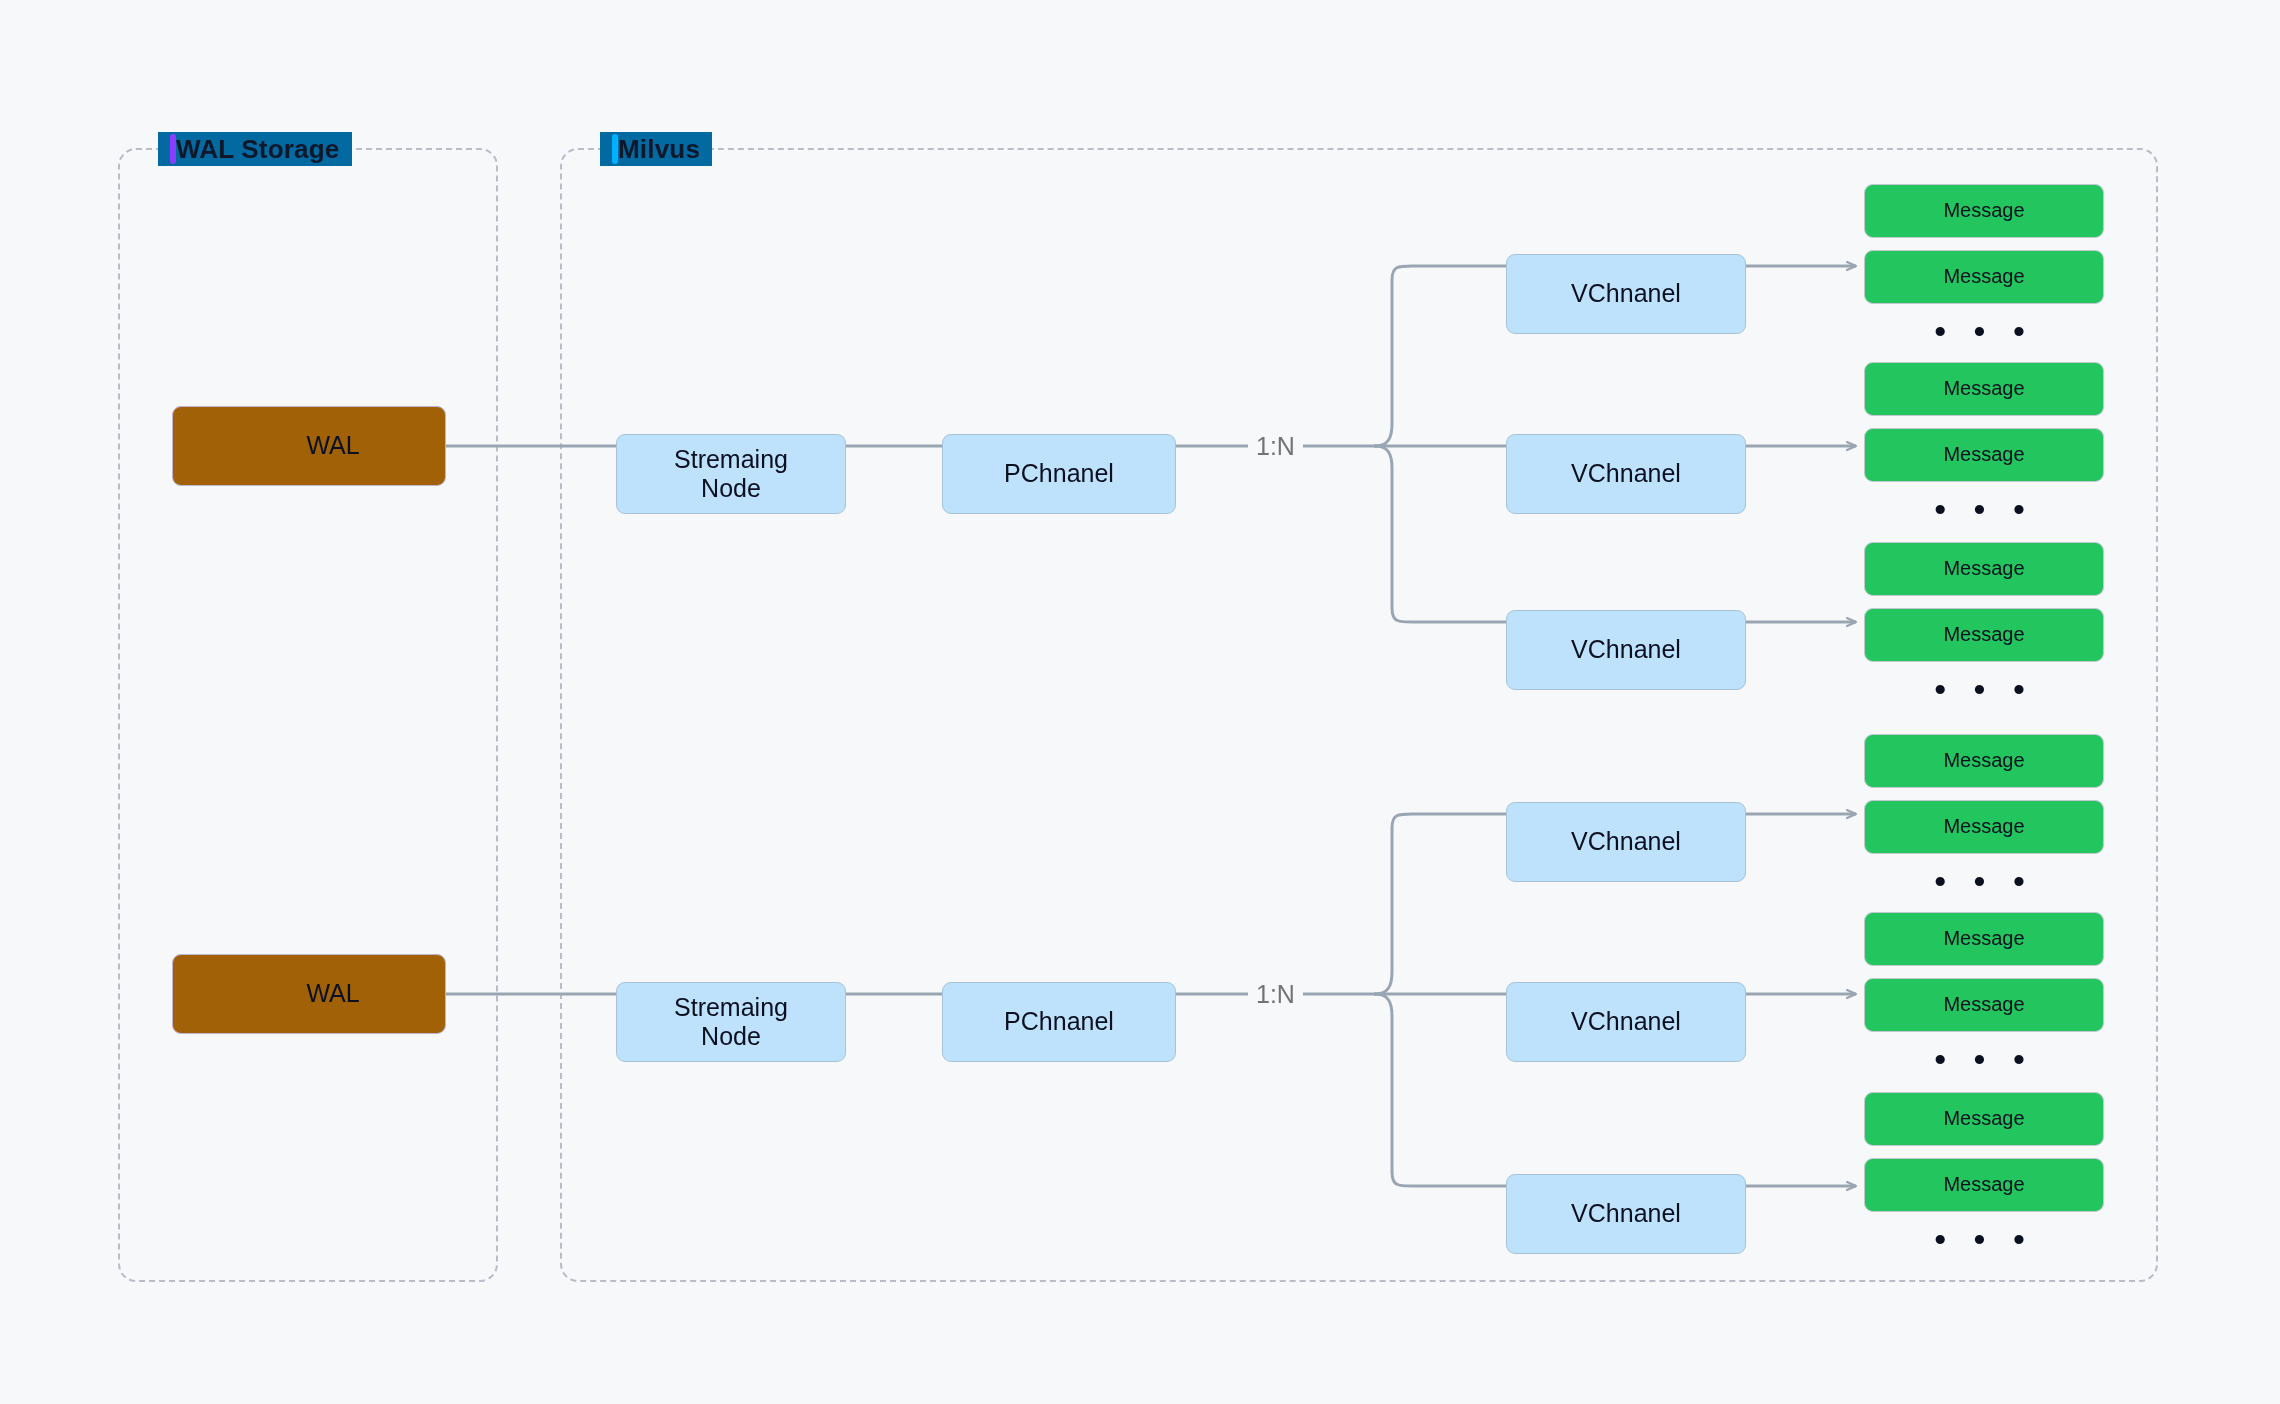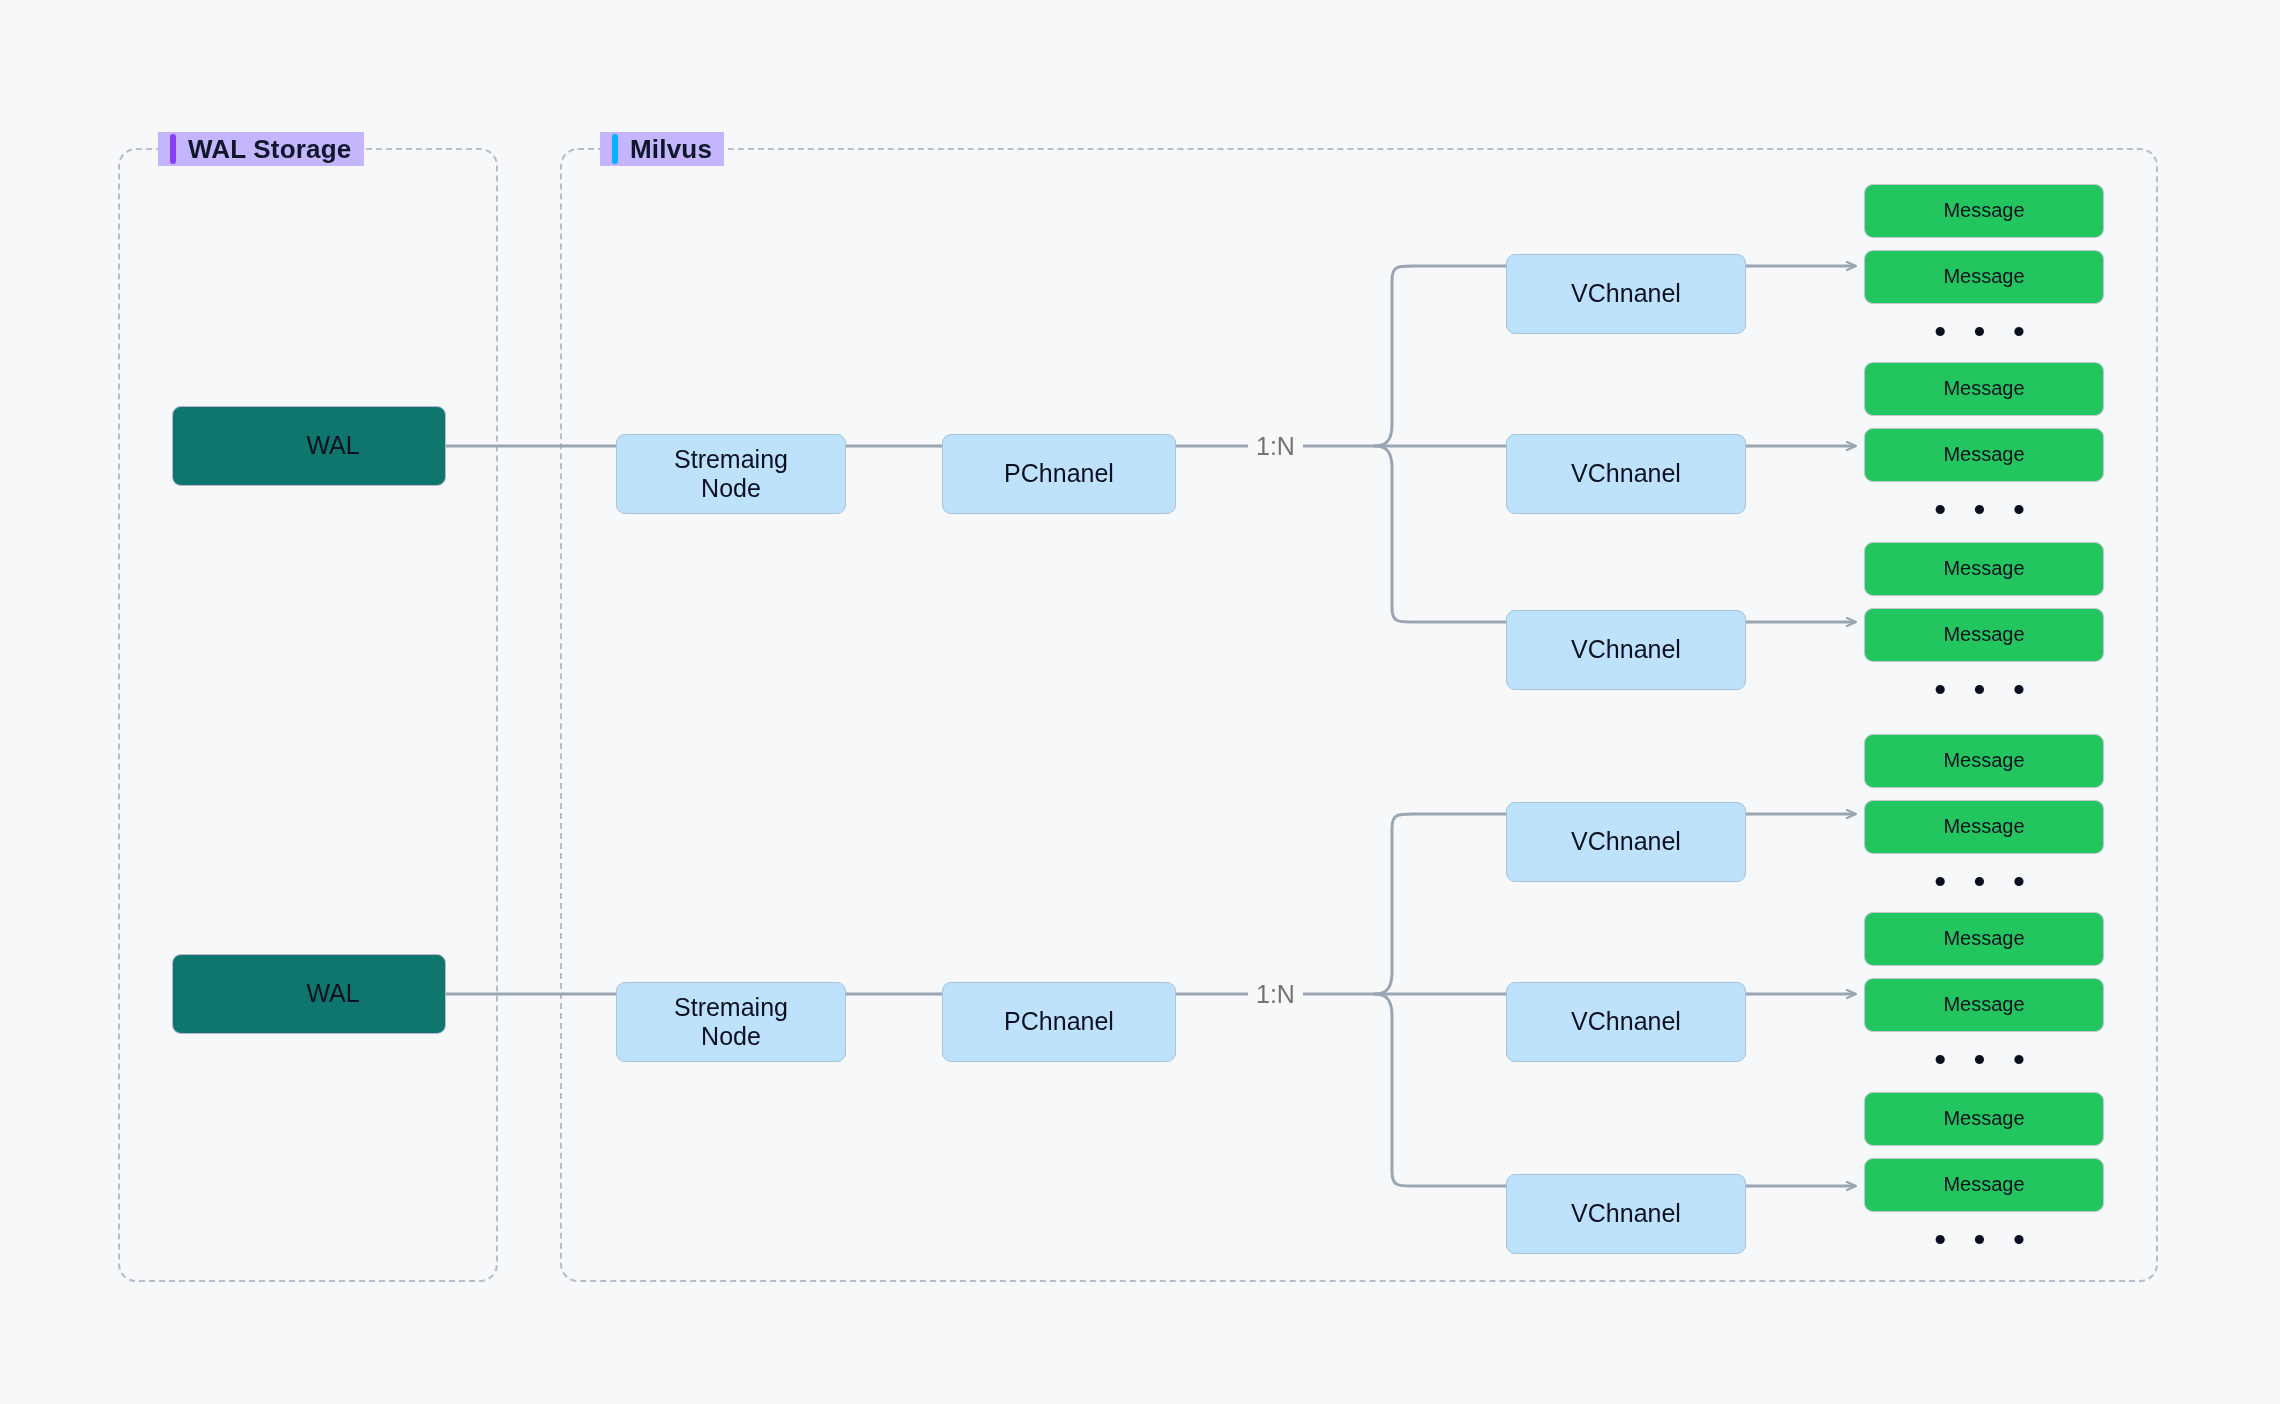--- a/index.html
+++ b/index.html
@@ -15,22 +15,21 @@
   .group {
     position:absolute;
     border:2px dashed #b9bdc9;
     border-radius:18px;
     background:transparent;
   }
   .group-title {
     position:absolute;
     display:flex;
     align-items:center;
-    gap:12px;
-    background:#c4b5fd;
+    background:#0369a1;
     padding:0 12px;
     height:34px;
     white-space:nowrap;
   }
   .group-accent {
     width:6px; height:30px; border-radius:3px;
   }
   .group-label {
     font-size:26px;
     font-weight:bold;
@@ -45,21 +44,21 @@
     align-items:center;
     justify-content:center;
     text-align:center;
     border-radius:9px;
     border:1.5px solid #b6bcc8;
     font-size:25px;
     color:#0b1020;
     line-height:1.18;
     z-index:3;
   }
-  .node.wal      { background:#0f766e; border-color:#bfb4d6;padding-left:48px; }
+  .node.wal      { background:#a16207; border-color:#bfb4d6;padding-left:48px; }
   .node.blue     { background:#bee2fb; border-color:#a8c3d8;margin-top:28px; }
   .node.message  { background:#22c55e; border-color:#c2c7d0; font-size:20px; }
   .dots {
     position:absolute;
     font-size:34px;
     letter-spacing:9px;
     color:#0b1020;
     line-height:1;
     text-align:center;
     z-index:2;

